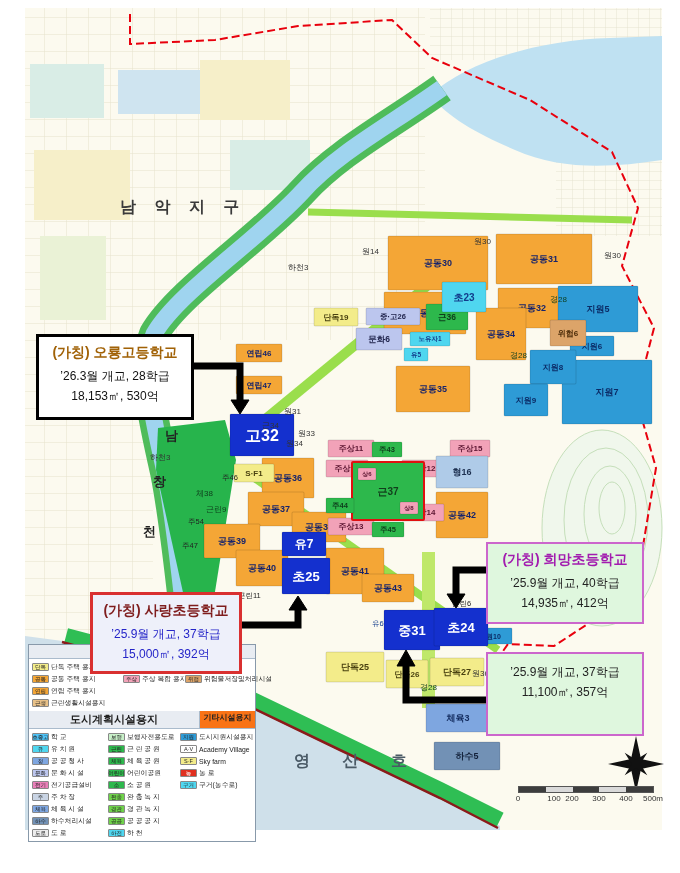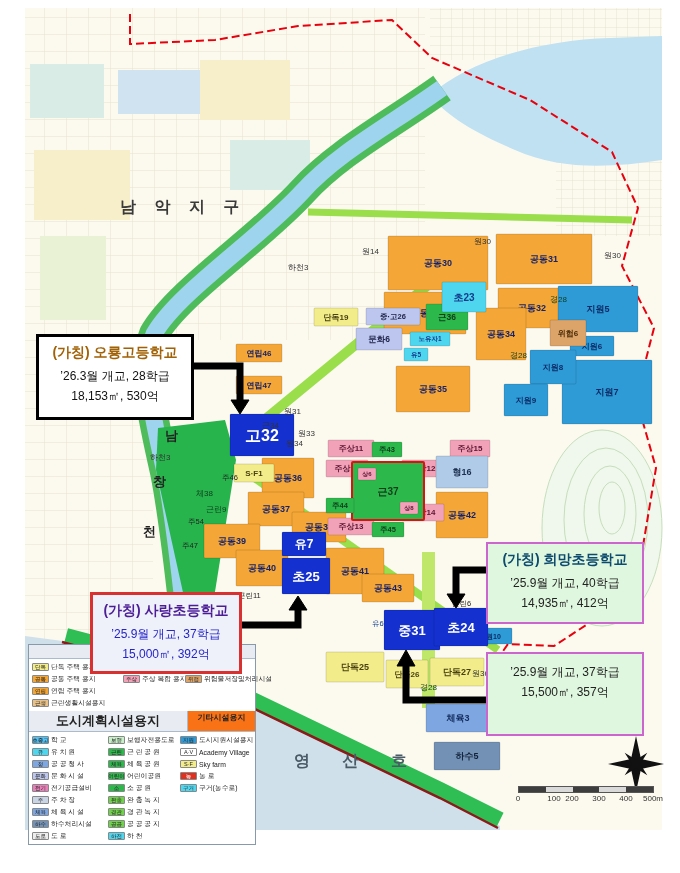--- a/index.html
+++ b/index.html
@@ -7,30 +7,30 @@
   .page{position:relative;width:680px;height:873px;background:#fff;}
   #map-svg{position:absolute;left:0;top:0;}
 
   
   .callout{position:absolute;box-sizing:border-box;text-align:center;padding-top:7px;z-index:5;white-space:nowrap;}
   .co-title{font-size:14px;font-weight:bold;margin-bottom:6px;}
   .co-line{font-size:12px;margin-top:3px;}
   .c1{left:36px;top:334px;width:158px;height:86px;background:#ffffff;border:3px solid #000;color:#111;}
   .c1 .co-title{color:#a16207;}
   .c2{left:90px;top:592px;width:152px;height:82px;background:#EEF0FA;border:3px solid #D93030;color:#2424C8;}
-  .c2 .co-title{color:#4c1d95;}
+  .c2 .co-title{color:#7f1d1d;}
   .c3{left:486px;top:542px;width:158px;height:82px;background:#DFF7DE;border:2px solid #CC66CC;color:#222;}
   .c4{left:486px;top:652px;width:158px;height:84px;background:#DFF7DE;border:2px solid #CC66CC;color:#222;}
-  .c3 .co-title,.c4 .co-title{color:#0c4a6e;}
+  .c3 .co-title,.c4 .co-title{color:#a21caf;}
 
   
   .legend{position:absolute;left:28px;top:644px;width:226px;background:#fff;border:1px solid #8899AA;z-index:3;color:#222;}
   .lg-head{background:#E8ECF2;border-bottom:1px solid #AABBCC;text-align:center;font-weight:bold;font-size:8px;padding:1px 0;}
   .lg-heads{display:flex;border-bottom:1px solid #AABBCC;}
-  .lg-heads .lg-h1{width:150px;background:#E8ECF2;text-align:center;font-weight:bold;font-size:13px;padding:1px 4px;border-right:1px solid #AABBCC;}
+  .lg-heads .lg-h1{width:150px;background:#E8ECF2;text-align:center;font-weight:bold;font-size:11px;padding:1px 10px;border-right:1px solid #AABBCC;}
   .lg-heads .lg-h2{flex:1;background:#f97316;text-align:center;font-weight:bold;font-size:8px;padding:1px 0;}
   .lg-cols{display:flex;padding:3px 2px 3px 3px;}
   .lg-col{display:flex;flex-direction:column;gap:2px;}
   .lg-row{display:flex;align-items:center;gap:2px;height:10px;white-space:nowrap;}
   .lg-badge{width:17px;min-width:17px;height:8px;border:1px solid #888;font-size:5.5px;line-height:8px;display:inline-flex;align-items:center;justify-content:center;border-radius:1px;color:#222;box-sizing:border-box;}
   .lg-label{font-size:6.8px;}
 
   
   .scalebar{position:absolute;left:518px;top:786px;width:136px;z-index:3;}
   .sb-bar{display:flex;height:7px;border:1px solid #555;box-sizing:border-box;}
@@ -373,21 +373,21 @@
     <div class="co-line">’25.9월 개교, 37학급</div>
     <div class="co-line">15,000㎡, 392억</div>
   </div>
   <div class="callout c3">
     <div class="co-title">(가칭) 희망초등학교</div>
     <div class="co-line">’25.9월 개교, 40학급</div>
     <div class="co-line">14,935㎡, 412억</div>
   </div>
   <div class="callout c4">
     <div class="co-line">’25.9월 개교, 37학급</div>
-    <div class="co-line">15,500㎡, 357억</div>
+    <div class="co-line">11,100㎡, 357억</div>
   </div>
 
   <div class="legend">
     <div class="lg-head">주택건설용지</div>
     <div class="lg-cols" id="lg-housing">
         <div class="lg-col" style="width: 92px;">
           <div class="lg-row">
             <span class="lg-badge" style="background: rgb(243, 236, 138);">단독</span>
             <span class="lg-label">단독 주택 용지</span>
           </div>

